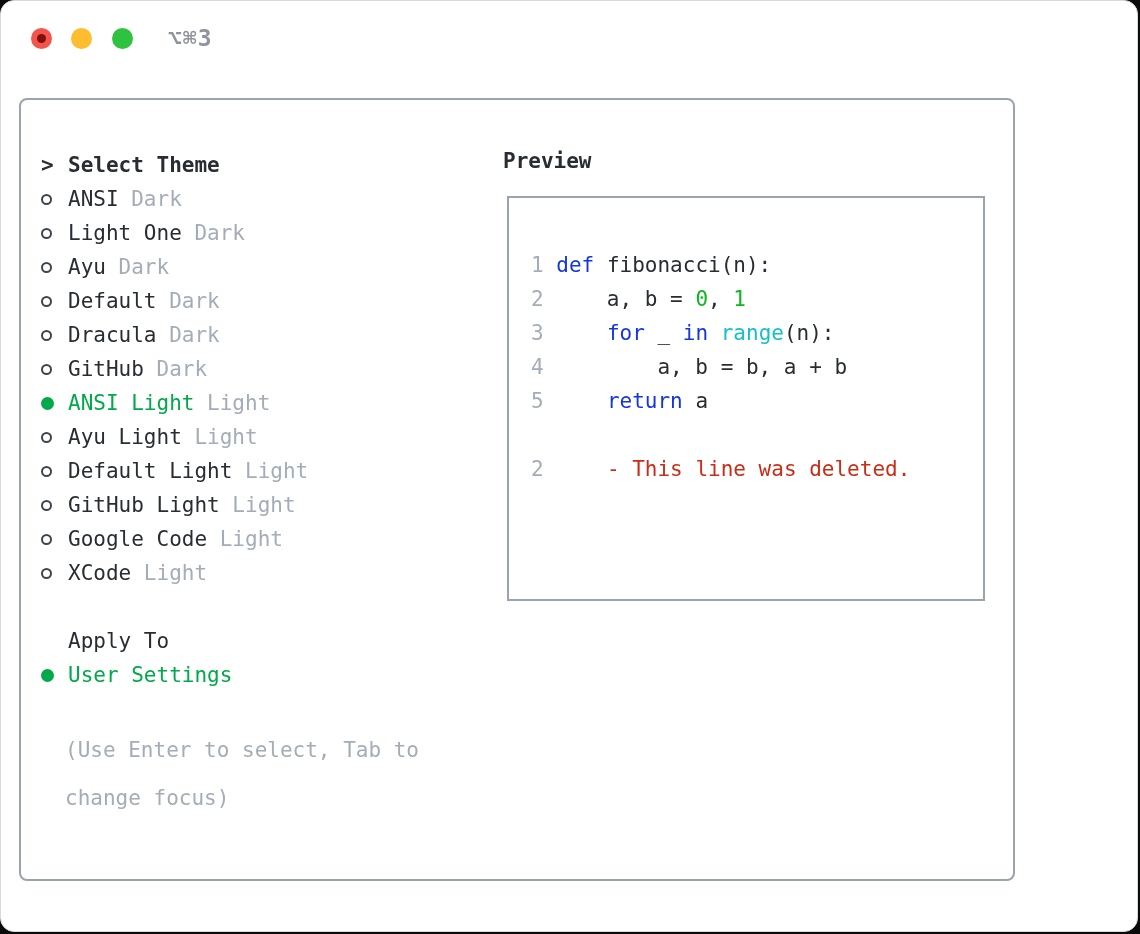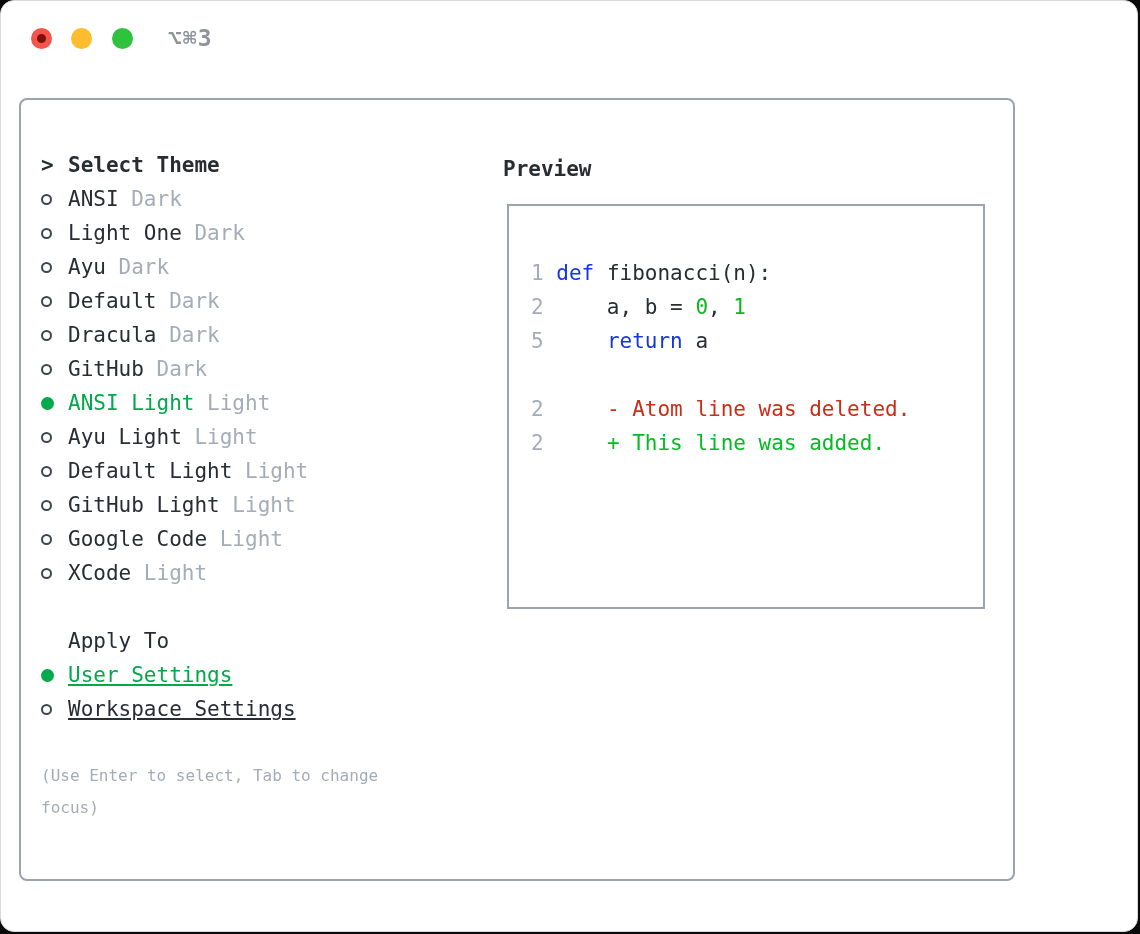--- a/index.html
+++ b/index.html
@@ -69,21 +69,21 @@
   }
   .left-col {
     position: absolute;
     left: 20px;
     top: 48px;
     width: 450px;
   }
   .right-col {
     position: absolute;
     left: 482px;
-    top: 52px;
+    top: 44px;
     width: 488px;
   }
   .row {
     display: flex;
     align-items: center;
     height: 34px;
     font-size: 21px;
     color: var(--text-dark);
     white-space: pre;
   }
@@ -105,29 +105,30 @@
   .dot-filled {
     width: 13px; height: 13px;
     background: var(--selection-green);
     border-radius: 50%;
     display: inline-block;
   }
   .theme-label { color: var(--text-dark); text-align: right; }
   .theme-label.selected { color: var(--selection-green); }
   .variant { color: var(--muted-gray); }
   .apply-header { margin-top: 34px; text-align: right; }
-  .apply-label { color: var(--text-dark); text-decoration: underline; }
+  .apply-label { color: var(--text-dark); }
   .apply-label.selected { color: var(--selection-green); }
   .hint {
     margin-top: 34px;
     width: 380px;
-    font-size: 16px;
-    line-height: 32px;
+    font-size: 21px;
+    line-height: 48px;
     color: var(--muted-gray);
     white-space: normal;
+    margin-left: 24px;
   }
   
   .preview-box {
     margin-top: 18px;
     margin-left: 4px;
     width: 478px;
     height: 405px;
     border: 2px solid var(--border-gray);
     box-sizing: border-box;
     padding: 50px 0 0 22px;
@@ -186,36 +187,36 @@
           <div class="row"><span class="marker"><span class="dot-open"></span></span><span class="theme-label">XCode</span><span class="variant"> Light</span></div>
         </div>
 
       <div class="row apply-header">
         <span class="marker"></span>
         <span>Apply To</span>
       </div>
 
       <div id="apply-list">
           <div class="row"><span class="marker"><span class="dot-filled"></span></span><span class="apply-label selected">User Settings</span></div>
-          <div class="row"><span class="marker"><span class="dot-open"></span></span><span class="apply-label">Workspace Settings</span></div>
         </div>
 
       <div class="hint">(Use Enter to select, Tab to change focus)</div>
     </div>
 
     <div class="right-col">
       <div class="row">
         <span class="header-label">Preview</span>
       </div>
       <div class="preview-box">
         <div id="code-lines">
             <div class="code-line"><span class="tok-lnum">1</span><span class="tok-plain"> </span><span class="tok-kw">def</span><span class="tok-plain"> fibonacci(n):</span></div>
             <div class="code-line"><span class="tok-lnum">2</span><span class="tok-plain">     a, b = </span><span class="tok-lit">0</span><span class="tok-plain">, </span><span class="tok-lit">1</span></div>
+            <div class="code-line"><span class="tok-lnum">3</span><span class="tok-plain">     </span><span class="tok-kw">for</span><span class="tok-plain"> _ </span><span class="tok-kw">in</span><span class="tok-plain"> </span><span class="tok-fn">range</span><span class="tok-plain">(n):</span></div>
+            <div class="code-line"><span class="tok-lnum">4</span><span class="tok-plain">         a, b = b, a + b</span></div>
             <div class="code-line"><span class="tok-lnum">5</span><span class="tok-plain">     </span><span class="tok-kw">return</span><span class="tok-plain"> a</span></div>
             <div class="code-line"></div>
-            <div class="code-line"><span class="tok-lnum">2</span><span class="tok-plain">     </span><span class="tok-del">- Atom line was deleted.</span></div>
-            <div class="code-line"><span class="tok-lnum">2</span><span class="tok-plain">     </span><span class="tok-add">+ This line was added.</span></div>
+            <div class="code-line"><span class="tok-lnum">2</span><span class="tok-plain">     </span><span class="tok-del">- This line was deleted.</span></div>
           </div>
       </div>
     </div>
 
   </div>
 </div>
 
 </body></html>

